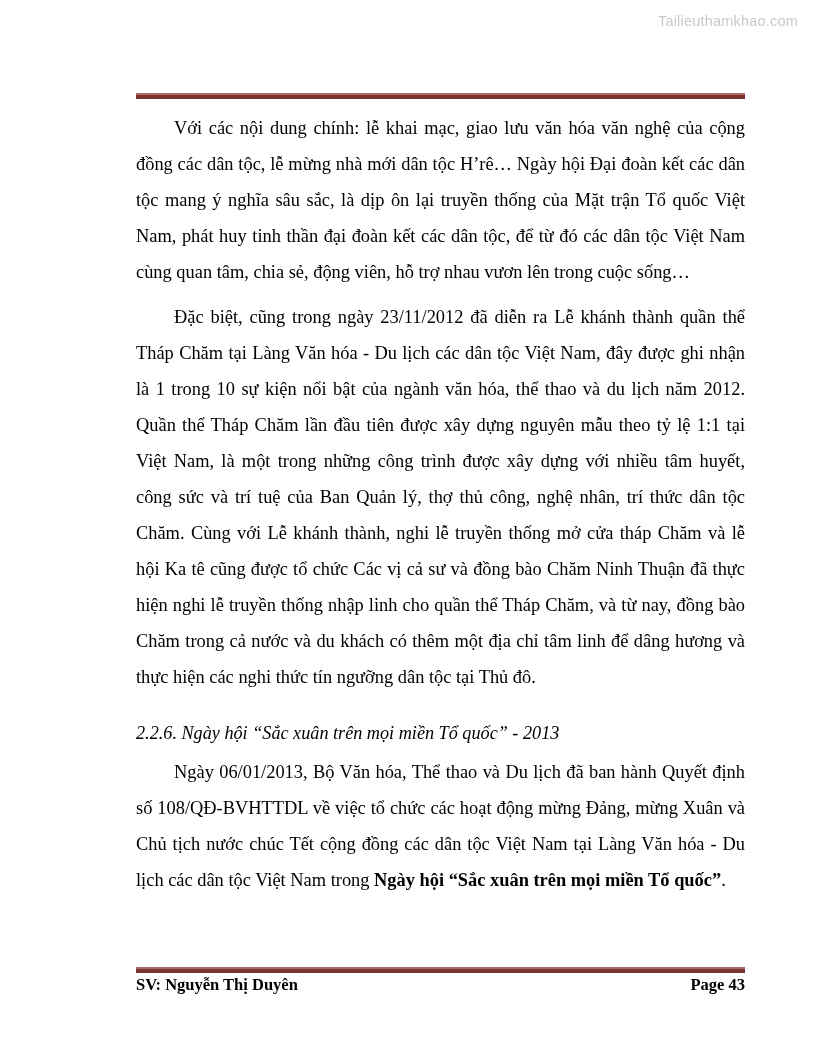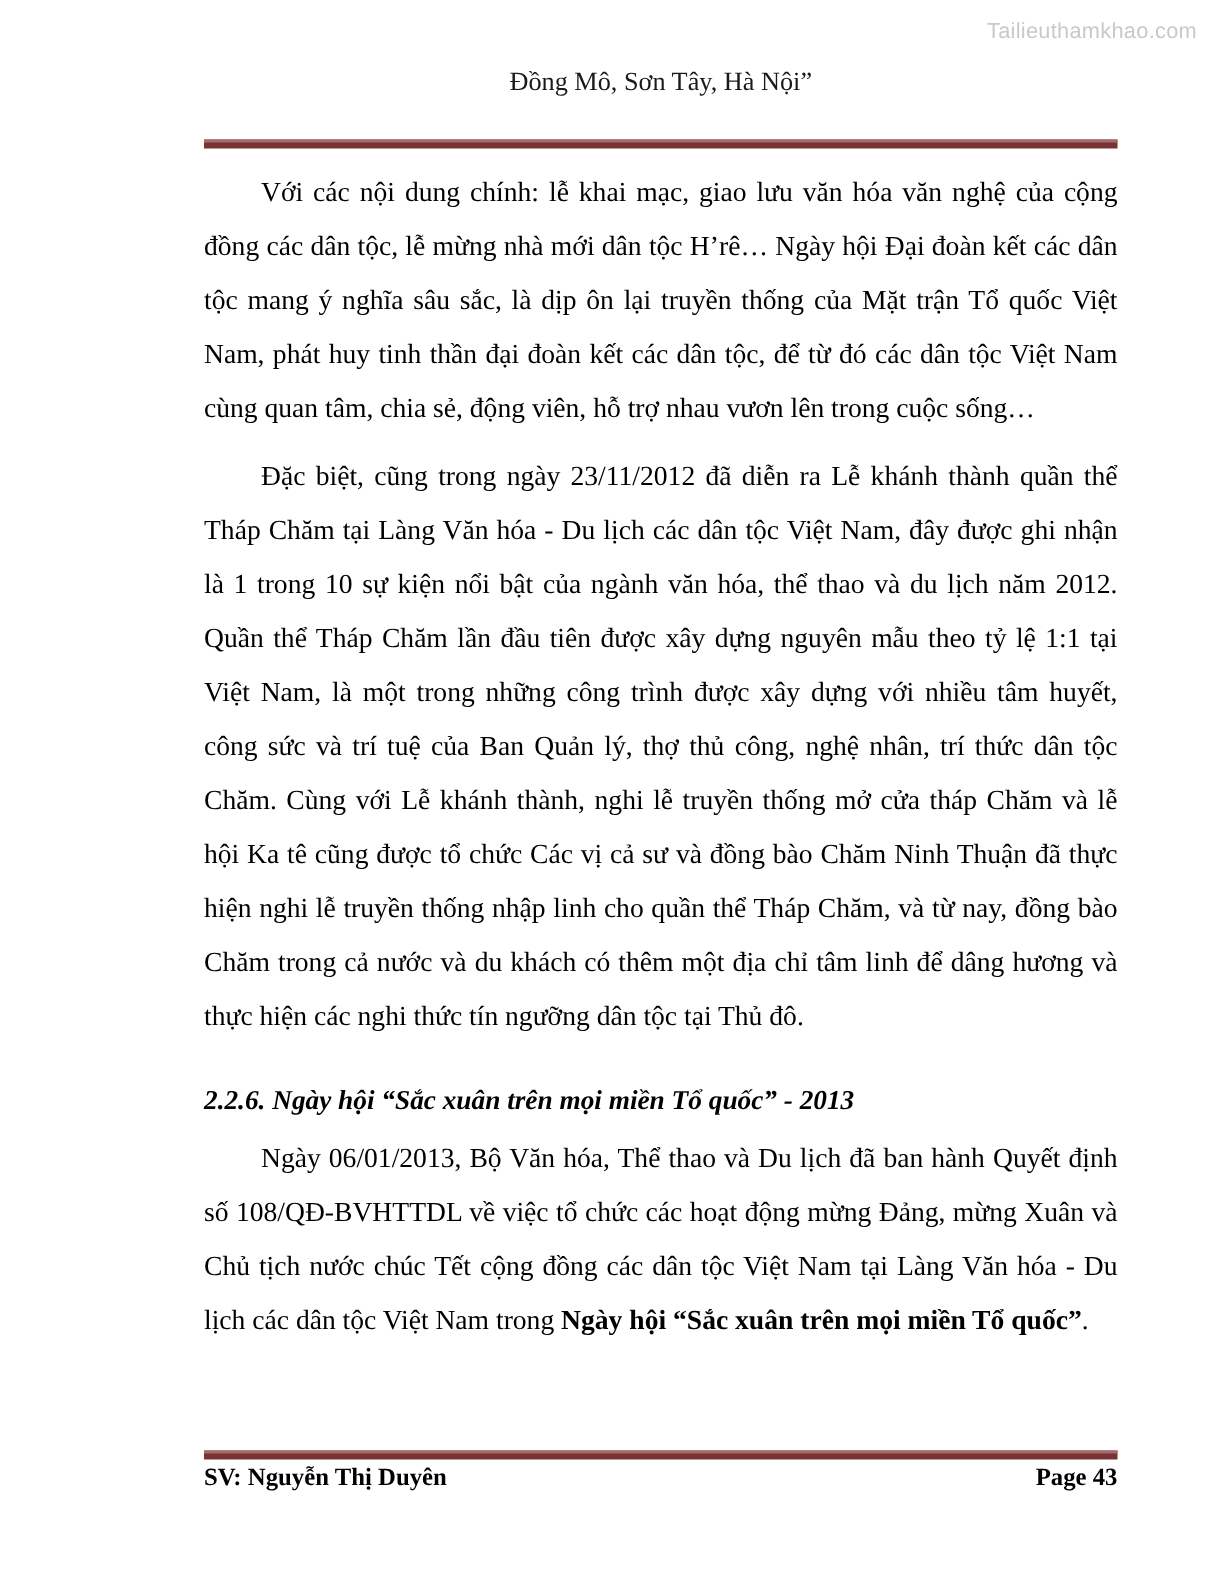--- a/index.html
+++ b/index.html
@@ -79,21 +79,21 @@
     line-height: 36px;
     text-indent: 38px;
     color: #000000;
   }
   p.para + p.para { margin-top: 9px; }
 
   h3.section-heading {
     margin: 21px 0 4px 0;
     font-size: 18.2px;
     line-height: 34px;
-    font-weight: bold;
+    font-weight: normal;
     font-style: italic;
     text-indent: 0;
     text-align: left;
     color: #000000;
   }
 
   .bold { font-weight: bold; }
 
   
   .footer {
@@ -112,21 +112,20 @@
   .footer-right { white-space: nowrap; }
 </style>
 </head>
 <body>
 
 <div class="page">
 
   <div class="watermark">Tailieuthamkhao.com</div>
 
   <div class="header">
-    <div class="header-line">Đồng Mô, Sơn Tây, Hà Nội”</div>
   </div>
 
   <div class="rule-thick-thin rule-header"></div>
 
   <div class="content">
 
     <p class="para">Với các nội dung chính: lễ khai mạc, giao lưu văn hóa văn nghệ của cộng đồng các dân tộc, lễ mừng nhà mới dân tộc H’rê… Ngày hội Đại đoàn kết các dân tộc mang ý nghĩa sâu sắc, là dịp ôn lại truyền thống của Mặt trận Tổ quốc Việt Nam, phát huy tinh thần đại đoàn kết các dân tộc, để từ đó các dân tộc Việt Nam cùng quan tâm, chia sẻ, động viên, hỗ trợ nhau vươn lên trong cuộc sống…</p>
 
     <p class="para">Đặc biệt, cũng trong ngày 23/11/2012 đã diễn ra Lễ khánh thành quần thể Tháp Chăm tại Làng Văn hóa - Du lịch các dân tộc Việt Nam, đây được ghi nhận là 1 trong 10 sự kiện nổi bật của ngành văn hóa, thể thao và du lịch năm 2012. Quần thể Tháp Chăm lần đầu tiên được xây dựng nguyên mẫu theo tỷ lệ 1:1 tại Việt Nam, là một trong những công trình được xây dựng với nhiều tâm huyết, công sức và trí tuệ của Ban Quản lý, thợ thủ công, nghệ nhân, trí thức dân tộc Chăm. Cùng với Lễ khánh thành, nghi lễ truyền thống mở cửa tháp Chăm và lễ hội Ka tê cũng được tổ chức Các vị cả sư và đồng bào Chăm Ninh Thuận đã thực hiện nghi lễ truyền thống nhập linh cho quần thể Tháp Chăm, và từ nay, đồng bào Chăm trong cả nước và du khách có thêm một địa chỉ tâm linh để dâng hương và thực hiện các nghi thức tín ngưỡng dân tộc tại Thủ đô.</p>
 

